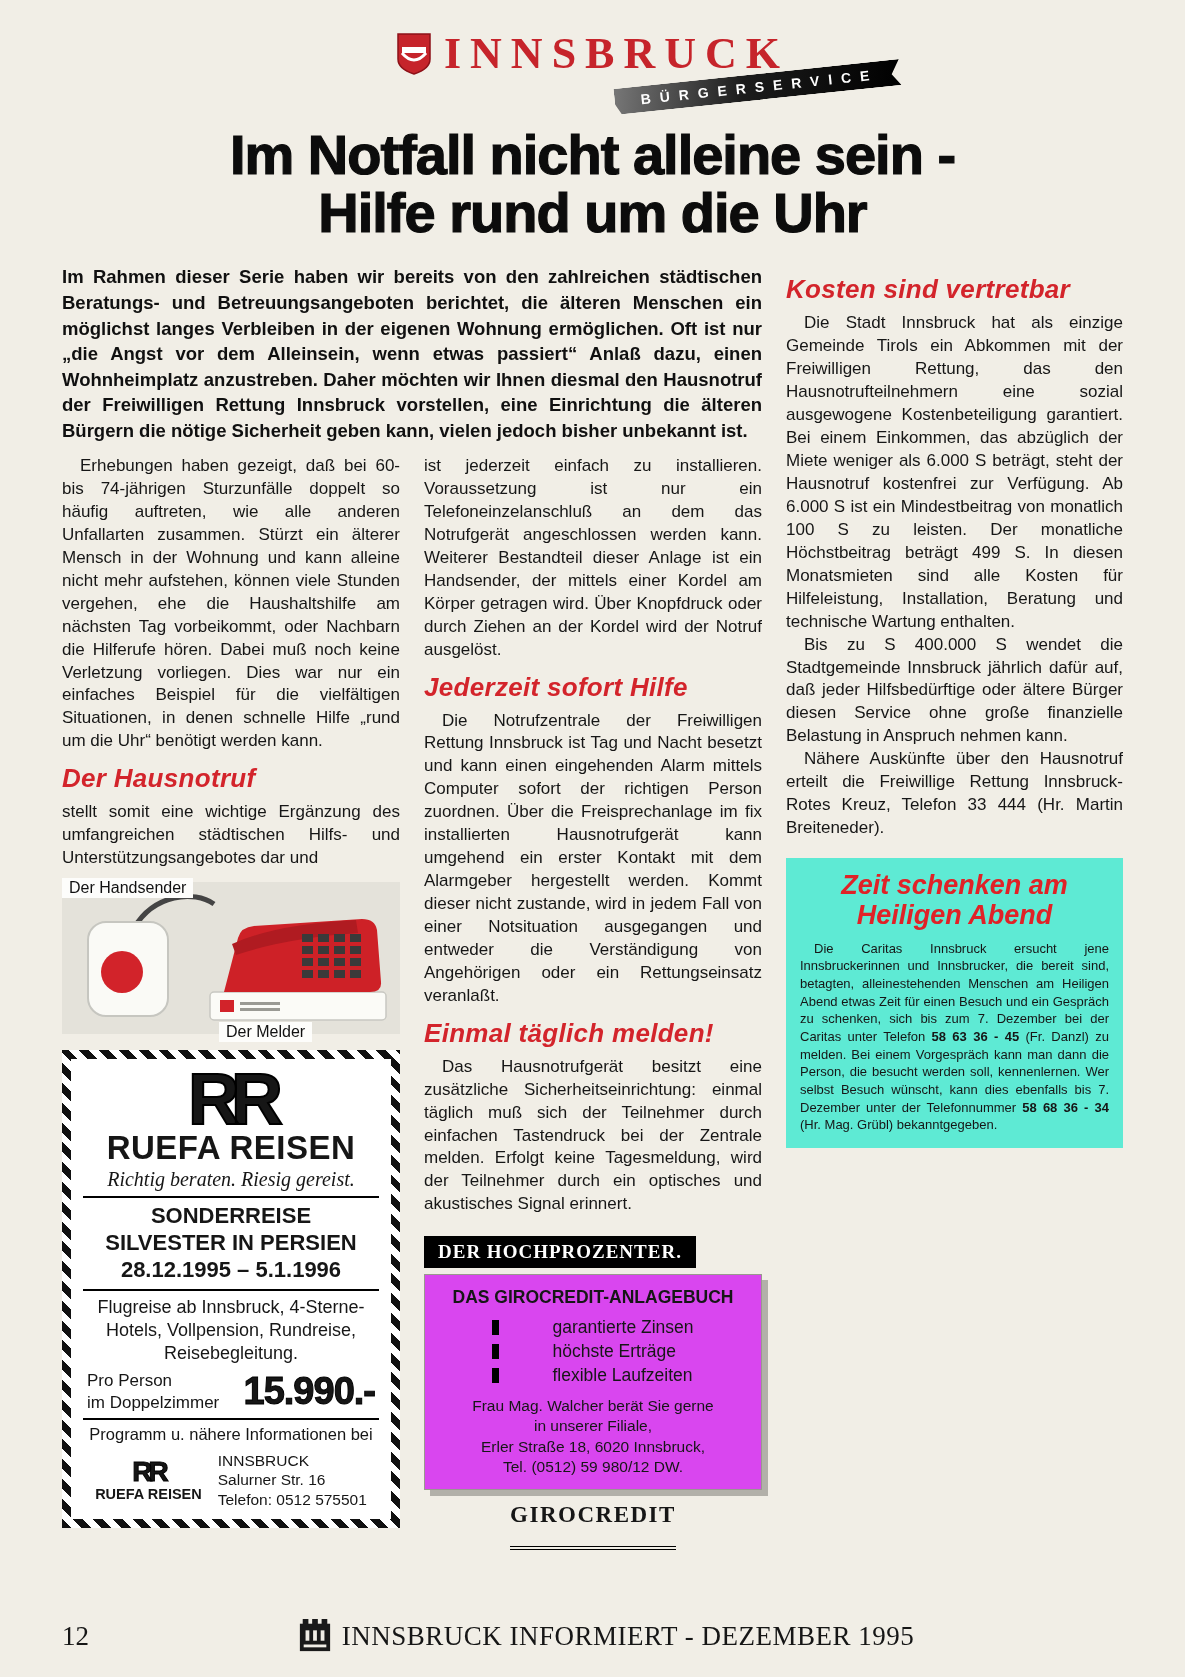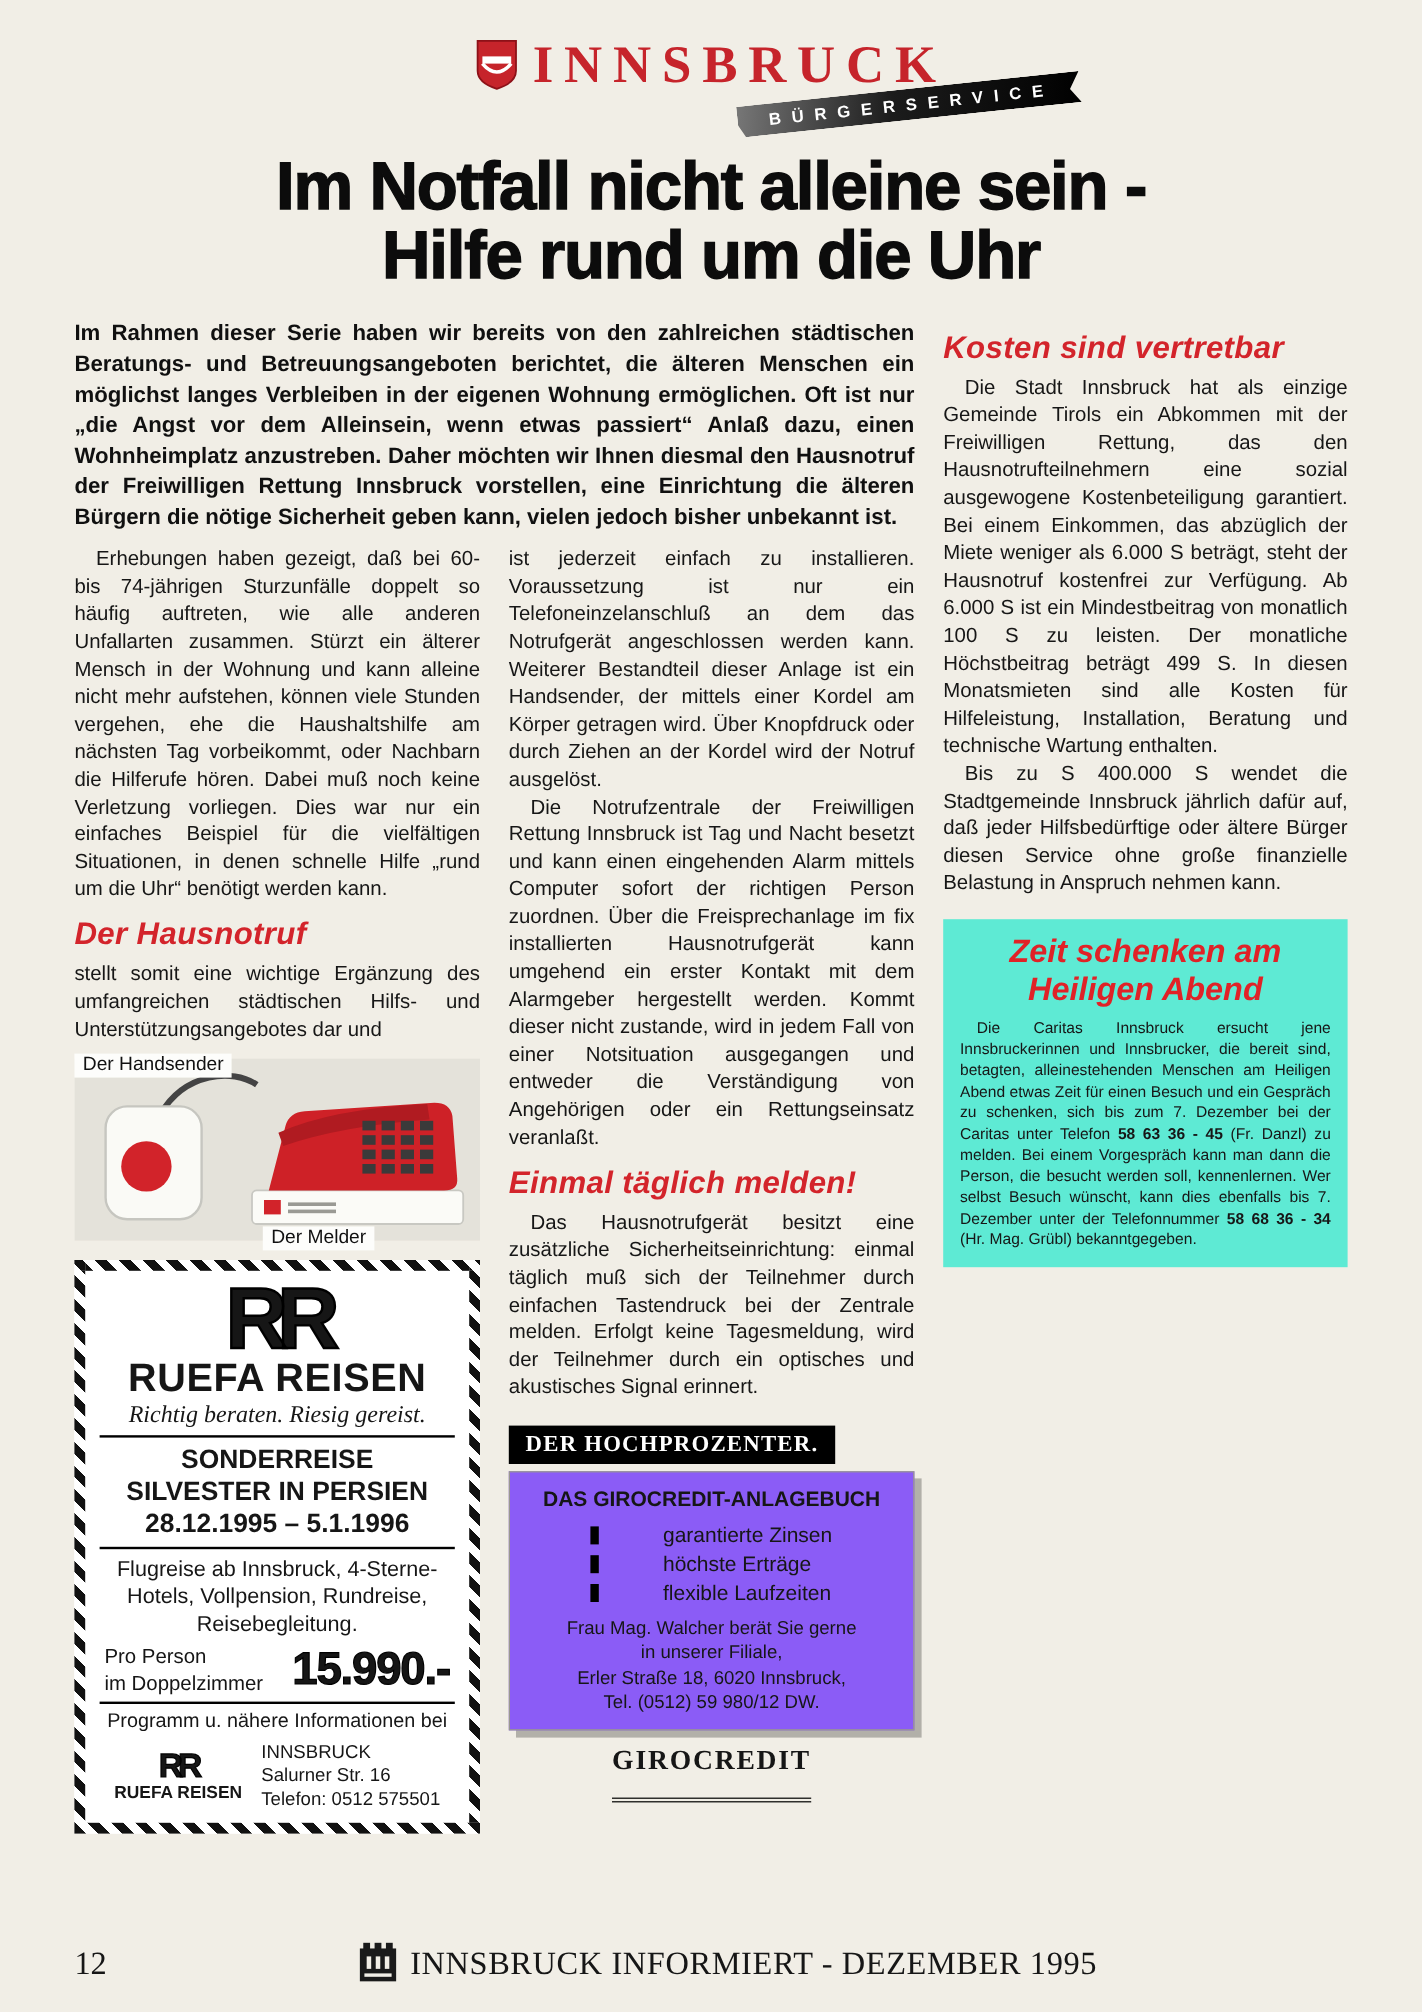--- a/index.html
+++ b/index.html
@@ -78,21 +78,21 @@
   .ruefa-foot .nm { font-size: 14.5px; font-weight: bold; }
   .ruefa-addr { text-align: left; font-size: 15.5px; line-height: 1.25; }
 
   
   .giro { margin-top: 20px; }
   .giro-bar {
     display: inline-block; background: #000; color: #fff; font-weight: bold;
     font-family: "Liberation Serif", serif; font-size: 19px; letter-spacing: 1px; padding: 5px 14px;
   }
   .giro-panel {
-    background: #8b5cf6; border: 1px solid #9a988f; box-shadow: 6px 6px 0 rgba(60,60,55,.35);
+    background: #d946ef; border: 1px solid #9a988f; box-shadow: 6px 6px 0 rgba(60,60,55,.35);
     padding: 12px 12px 12px; margin-top: 6px;
   }
   .giro-title { font-weight: bold; font-size: 17.5px; text-align: center; margin-bottom: 9px; }
   .giro-bullets { width: fit-content; margin: 0 auto 10px; }
   .giro-bullet { display: flex; align-items: center; font-size: 17.5px; margin: 3px 0; gap: 44px; }
   .giro-bullet .sq { width: 7px; height: 15px; background: #000; margin-right: 9px; flex: none; }
   .giro-contact { text-align: center; font-size: 15.5px; line-height: 1.3; }
   .giro-word { text-align: center; margin-top: 12px; }
   .giro-word span {
     font-family: "Liberation Serif", serif; font-weight: bold; font-size: 23px;
@@ -218,20 +218,21 @@
                   <div>INNSBRUCK</div>
                   <div>Salurner Str. 16</div>
                   <div>Telefon: 0512 575501</div>
                 </div>
               </div>
             </aside>
           </div>
 
           <div class="col">
             <p class="body">ist jederzeit einfach zu installieren. Voraussetzung ist nur ein Telefoneinzelanschluß an dem das Notrufgerät angeschlossen werden kann. Weiterer Bestandteil dieser Anlage ist ein Handsender, der mittels einer Kordel am Körper getragen wird. Über Knopfdruck oder durch Ziehen an der Kordel wird der Notruf ausgelöst.</p>
+            <h2 class="red">Jederzeit sofort Hilfe</h2>
             <p class="body indent">Die Notrufzentrale der Freiwilligen Rettung Innsbruck ist Tag und Nacht besetzt und kann einen eingehenden Alarm mittels Computer sofort der richtigen Person zuordnen. Über die Freisprechanlage im fix installierten Hausnotrufgerät kann umgehend ein erster Kontakt mit dem Alarmgeber hergestellt werden. Kommt dieser nicht zustande, wird in jedem Fall von einer Notsituation ausgegangen und entweder die Verständigung von Angehörigen oder ein Rettungseinsatz veranlaßt.</p>
             <h2 class="red">Einmal täglich melden!</h2>
             <p class="body indent">Das Hausnotrufgerät besitzt eine zusätzliche Sicherheitseinrichtung: einmal täglich muß sich der Teilnehmer durch einfachen Tastendruck bei der Zentrale melden. Erfolgt keine Tagesmeldung, wird der Teilnehmer durch ein optisches und akustisches Signal erinnert.</p>
 
             <aside class="giro">
               <div class="giro-bar">DER HOCHPROZENTER.</div>
               <div class="giro-panel">
                 <div class="giro-title">DAS GIROCREDIT-ANLAGEBUCH</div>
                 <div class="giro-bullets">
                   <div class="giro-bullet">
@@ -260,20 +261,21 @@
             </aside>
           </div>
 
         </div>
       </div>
 
       <div class="col3">
         <h2 class="red">Kosten sind vertretbar</h2>
         <p class="body indent">Die Stadt Innsbruck hat als einzige Gemeinde Tirols ein Abkommen mit der Freiwilligen Rettung, das den Hausnotrufteilnehmern eine sozial ausgewogene Kostenbeteiligung garantiert. Bei einem Einkommen, das abzüglich der Miete weniger als 6.000 S beträgt, steht der Hausnotruf kostenfrei zur Verfügung. Ab 6.000 S ist ein Mindestbeitrag von monatlich 100 S zu leisten. Der monatliche Höchstbeitrag beträgt 499 S. In diesen Monatsmieten sind alle Kosten für Hilfeleistung, Installation, Beratung und technische Wartung enthalten.</p>
         <p class="body indent">Bis zu S 400.000 S wendet die Stadtgemeinde Innsbruck jährlich dafür auf, daß jeder Hilfsbedürftige oder ältere Bürger diesen Service ohne große finanzielle Belastung in Anspruch nehmen kann.</p>
+        <p class="body indent">Nähere Auskünfte über den Hausnotruf erteilt die Freiwillige Rettung Innsbruck-Rotes Kreuz, Telefon 33 444 (Hr. Martin Breiteneder).</p>
 
         <aside class="caritas">
           <div class="caritas-head">
             <div>Zeit schenken am</div>
             <div>Heiligen Abend</div>
           </div>
           <p class="caritas-text"><span>Die Caritas Innsbruck ersucht jene Innsbruckerinnen und Innsbrucker, die bereit sind, betagten, alleinestehenden Menschen am Heiligen Abend etwas Zeit für einen Besuch und ein Gespräch zu schenken, sich bis zum 7. Dezember bei der Caritas unter Telefon </span><b>58 63 36 - 45</b><span> (Fr. Danzl) zu melden. Bei einem Vorgespräch kann man dann die Person, die besucht werden soll, kennenlernen. Wer selbst Besuch wünscht, kann dies ebenfalls bis 7. Dezember unter der Telefonnummer </span><b>58 68 36 - 34</b><span> (Hr. Mag. Grübl) bekanntgegeben.</span></p>
         </aside>
       </div>
 

